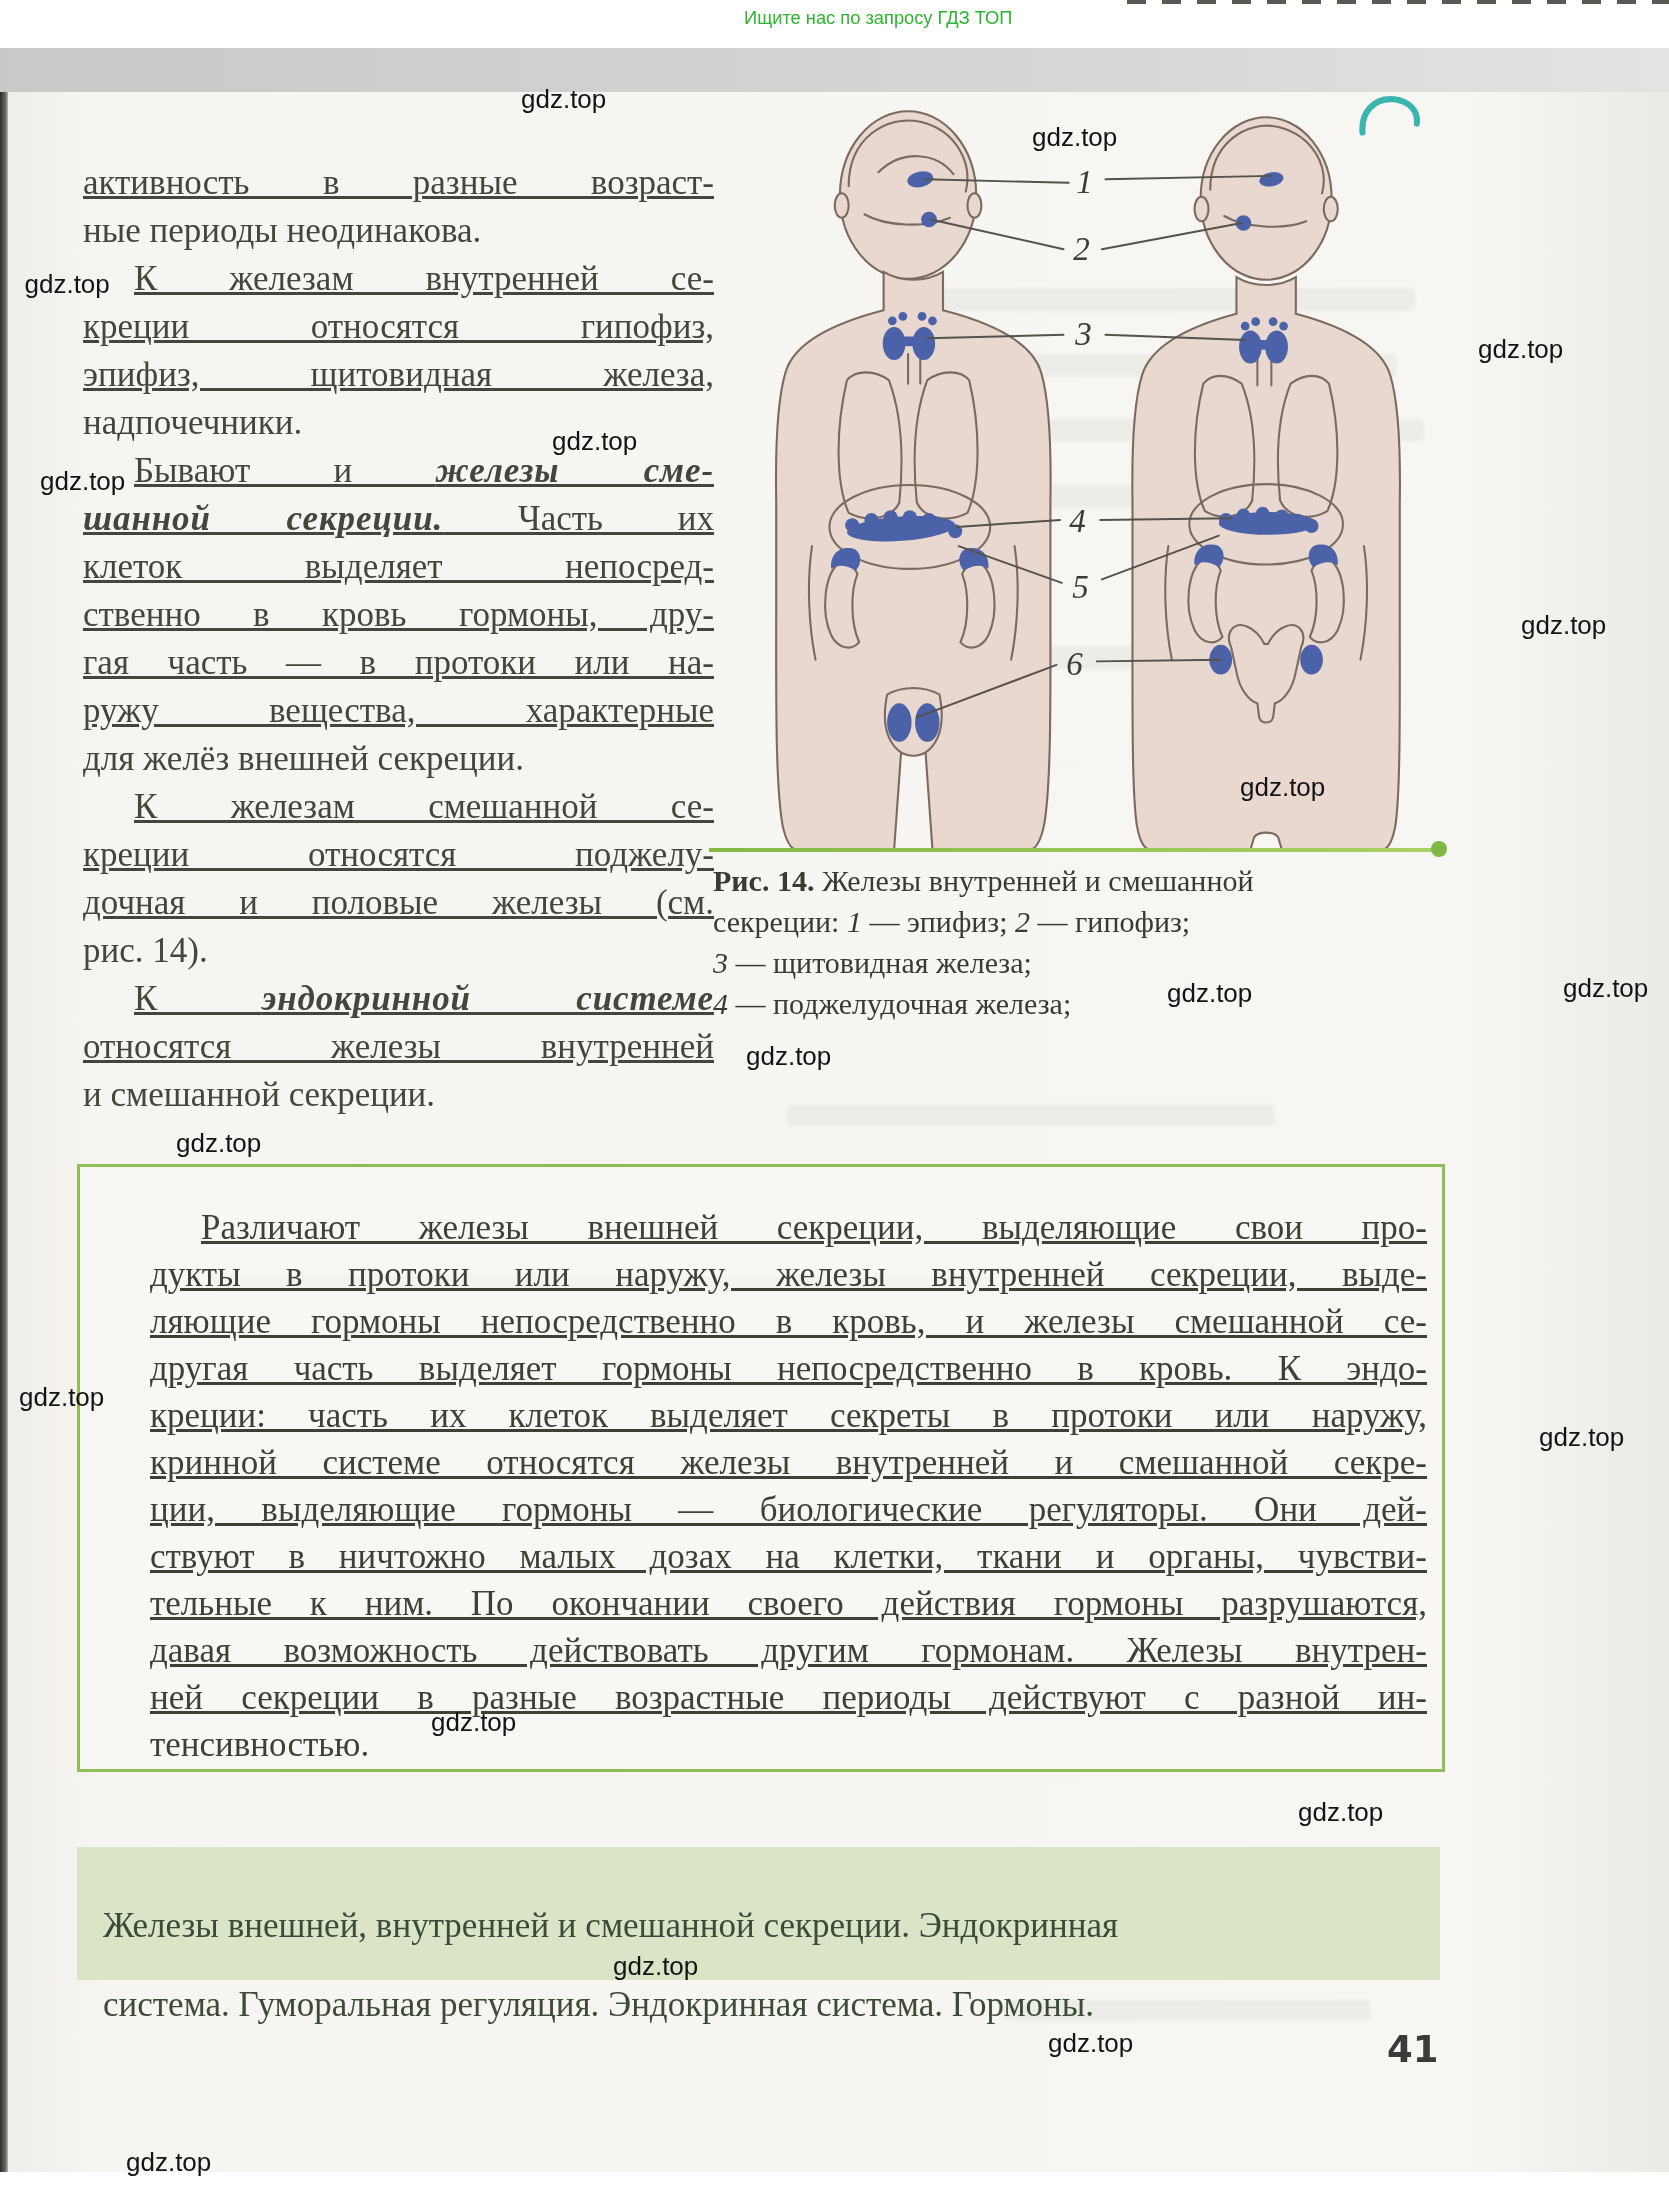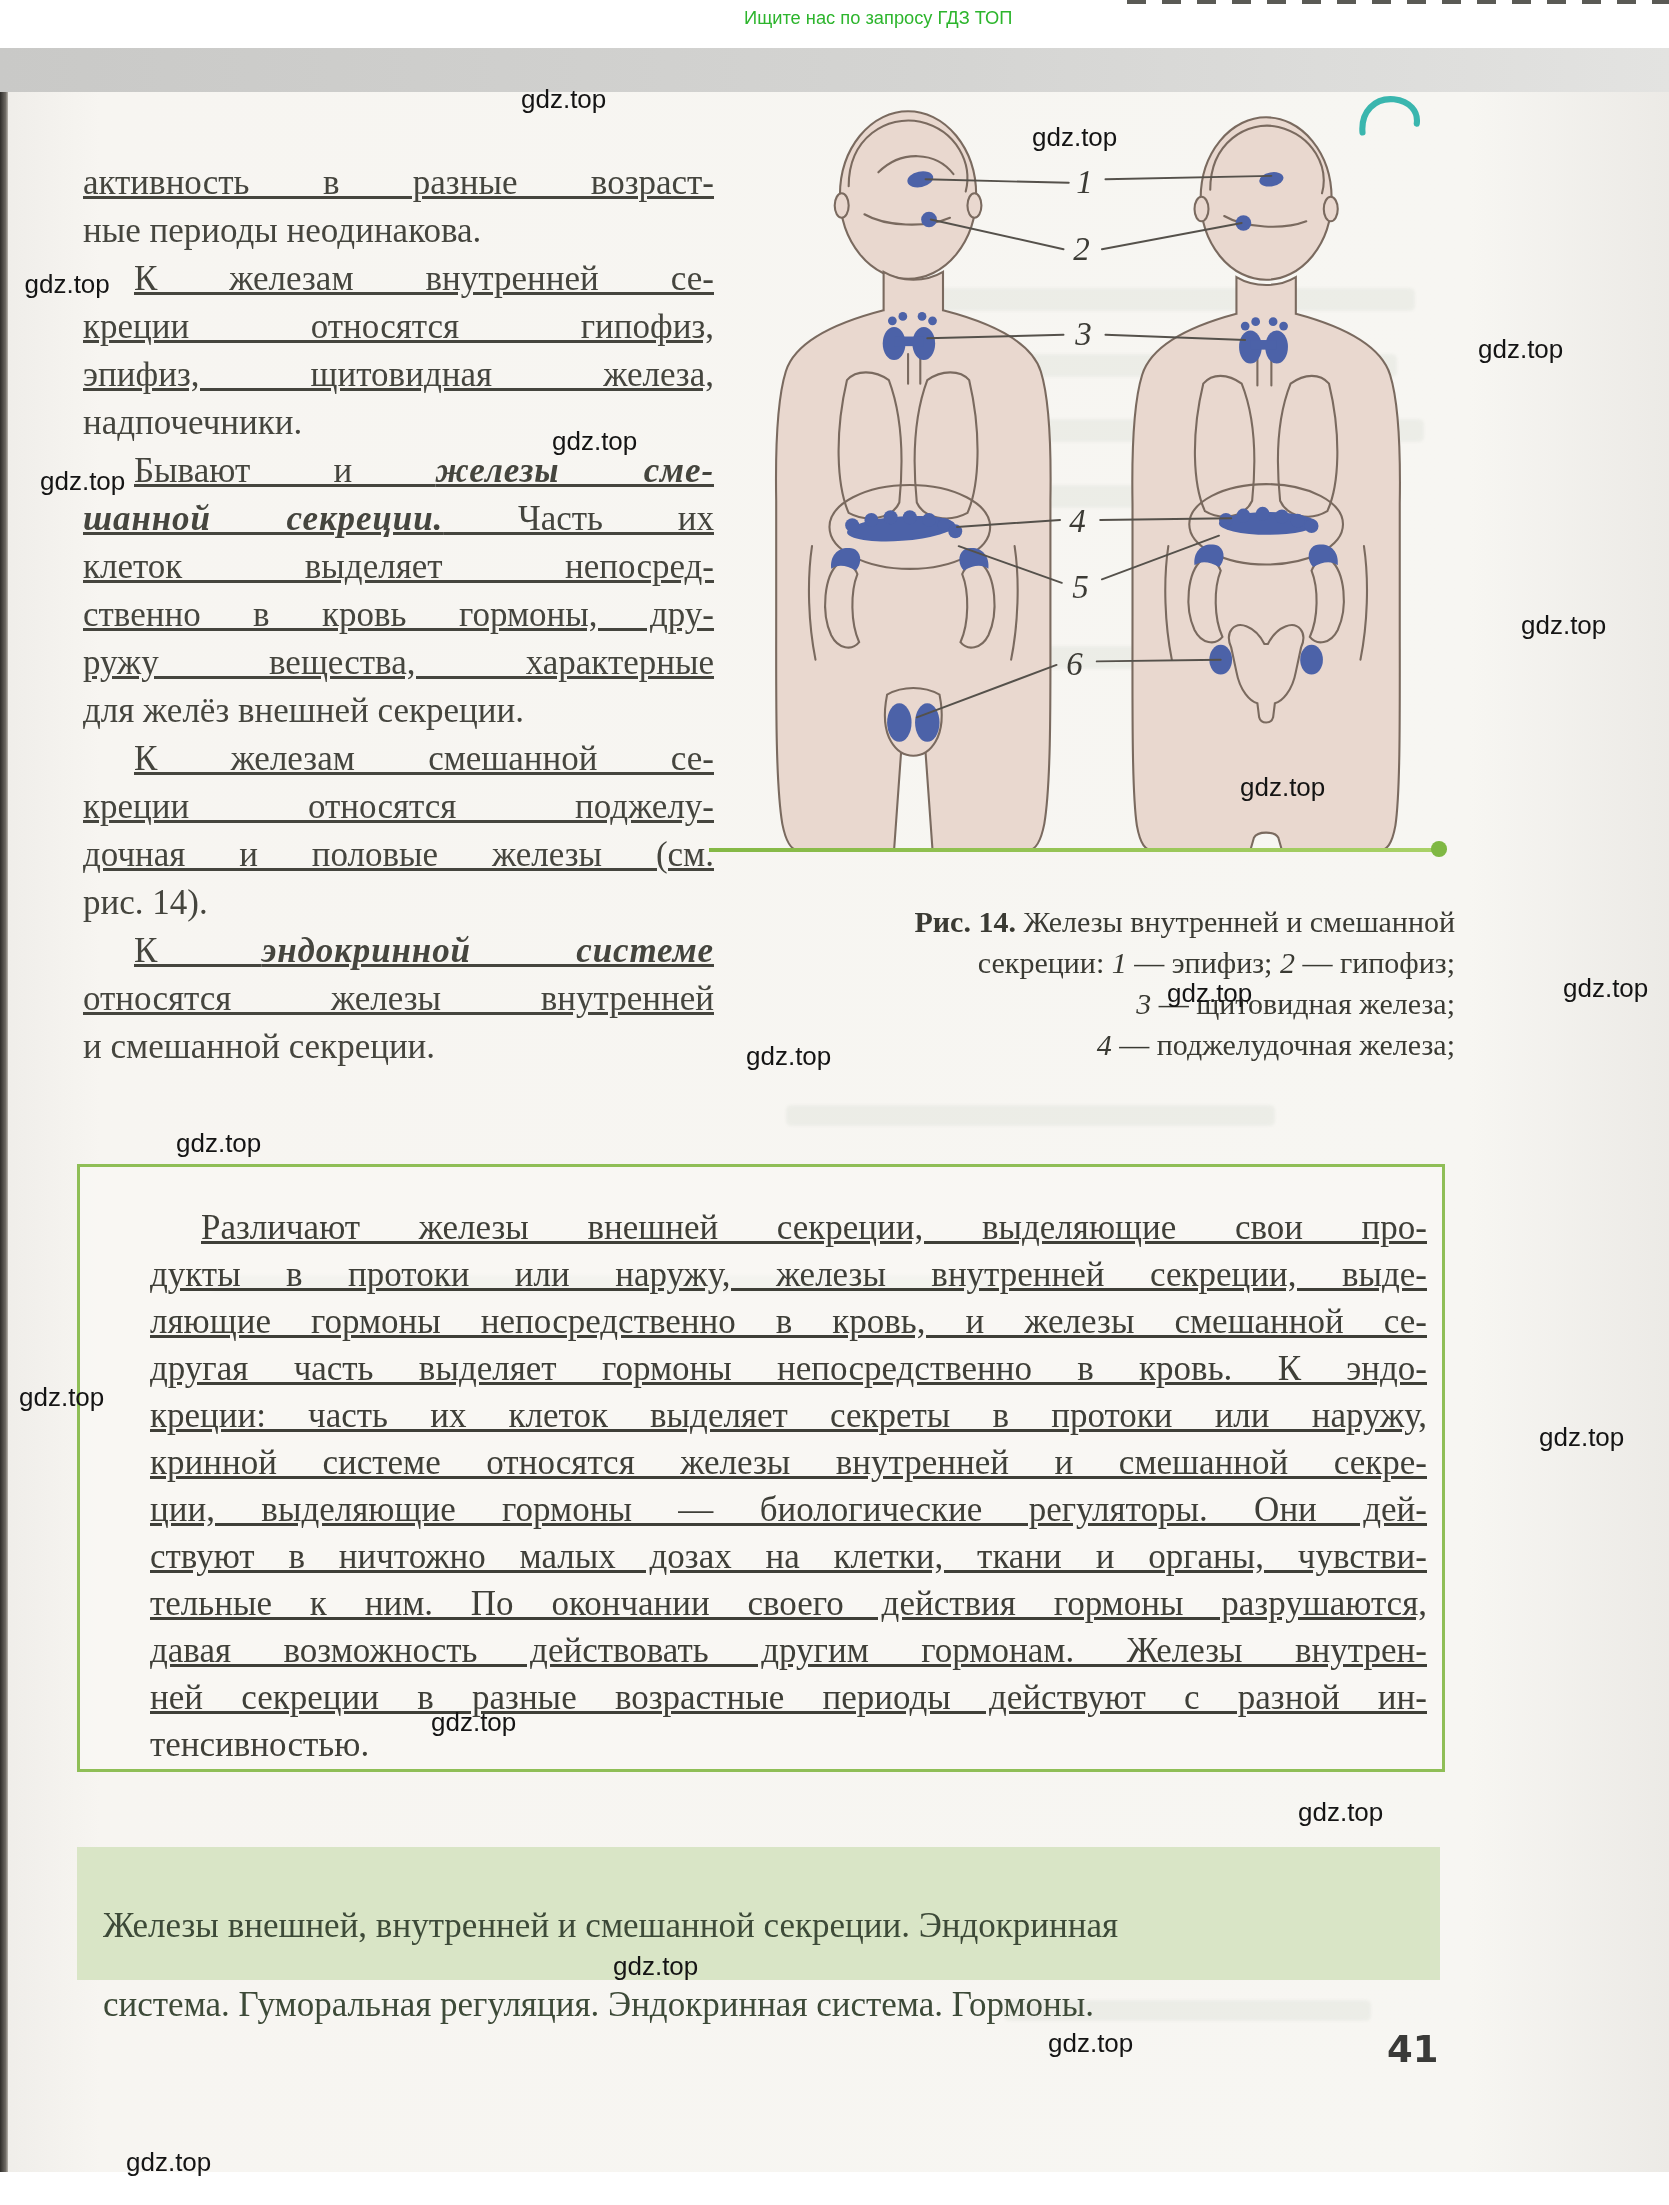--- a/index.html
+++ b/index.html
@@ -25,21 +25,21 @@
   .tline.ind{padding-left:51px;}
   .sb{font-weight:bold;}
   .si{font-style:italic;}
   .sbi{font-weight:bold;font-style:italic;letter-spacing:0.9px;}
   
   #figsvg{position:absolute;left:707px;top:92px;width:734px;height:786px;}
   .fignum{position:absolute;font-size:33px;font-style:italic;color:#3c3b35;width:35px;text-align:center;}
   .green-line{position:absolute;left:709px;top:848px;width:727px;height:4.4px;
               background:linear-gradient(90deg,#84b845,#a9d167);}
   .green-dot{position:absolute;left:1431px;top:841px;width:15.7px;height:15.7px;border-radius:50%;background:#7fb843;}
-  #caption{position:absolute;left:713px;top:901px;width:742px;color:#3a3a33;text-align:right;}
+  #caption{position:absolute;left:713px;top:860px;width:742px;color:#3a3a33;}
   #caption .tline{height:41px;line-height:41px;font-size:30px;}
   
   .summary-box{position:absolute;left:77px;top:1164px;width:1368px;height:608px;
                border:3.5px solid #8fbe56;background:rgba(250,249,245,0.6);box-sizing:border-box;}
   #boxlines{position:absolute;left:70px;top:37px;width:1277px;color:#3f3f38;}
   #boxlines .tline{height:47px;line-height:47px;font-size:35px;}
   
   .terms-band{position:absolute;left:77px;top:1847px;width:1363px;height:133px;background:#d9e5c6;}
   .terms-band .tline{position:relative;left:26px;width:1301px;height:47px;line-height:47px;
                      font-size:35px;color:#3d4a38;white-space:nowrap;margin-top:32px;}
@@ -84,20 +84,21 @@
       <div class="tline j"><span>активность в разные возраст-</span></div>
       <div class="tline"><span>ные периоды неодинакова.</span></div>
       <div class="tline ind j"><span>К железам внутренней се-</span></div>
       <div class="tline j"><span>креции относятся гипофиз,</span></div>
       <div class="tline j"><span>эпифиз, щитовидная железа,</span></div>
       <div class="tline"><span>надпочечники.</span></div>
       <div class="tline ind j"><span>Бывают и </span><span class="sbi">железы сме-</span></div>
       <div class="tline j"><span class="sbi">шанной секреции.</span><span> Часть их</span></div>
       <div class="tline j"><span>клеток выделяет непосред-</span></div>
       <div class="tline j"><span>ственно в кровь гормоны, дру-</span></div>
+      <div class="tline j"><span>гая часть — в протоки или на-</span></div>
       <div class="tline j"><span>ружу вещества, характерные</span></div>
       <div class="tline"><span>для желёз внешней секреции.</span></div>
       <div class="tline ind j"><span>К железам смешанной се-</span></div>
       <div class="tline j"><span>креции относятся поджелу-</span></div>
       <div class="tline j"><span>дочная и половые железы (см.</span></div>
       <div class="tline"><span>рис. 14).</span></div>
       <div class="tline ind j"><span>К </span><span class="sbi">эндокринной системе</span></div>
       <div class="tline j"><span>относятся железы внутренней</span></div>
       <div class="tline"><span>и смешанной секреции.</span></div>
     </div>

